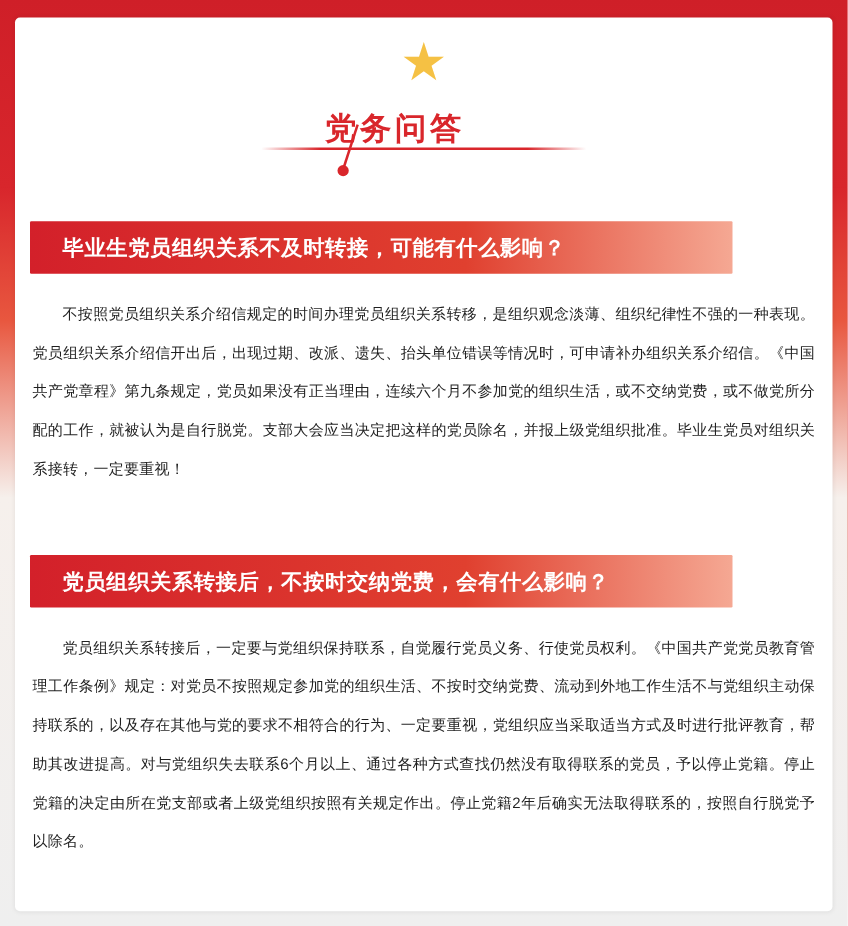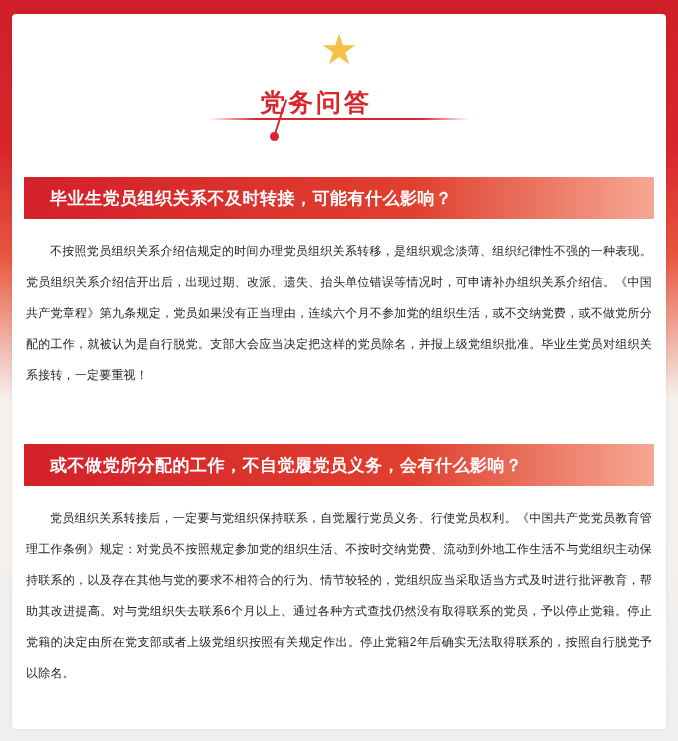--- a/index.html
+++ b/index.html
@@ -105,21 +105,21 @@
     height: 36px;
     background: #d9262b;
     transform: rotate(18deg);
     transform-origin: bottom center;
   }
 
   
   .qbar {
     position: absolute;
     left: 12px;
-    width: 630px;
+    width: 562px;
     height: 42px;
     background: linear-gradient(90deg, #d3202a 0%, #e0402f 62%, #f5a893 100%);
     display: flex;
     align-items: center;
     border-radius: 1px;
   }
   .qbar-text {
     color: #ffffff;
     font-size: 17px;
     font-weight: bold;
@@ -162,19 +162,19 @@
     <div class="title-tick"></div>
     <div class="title-dot"></div>
 
     <div class="qbar qbar-1">
       <span class="qbar-text">毕业生党员组织关系不及时转接，可能有什么影响？</span>
     </div>
 
     <div class="para para-1">不按照党员组织关系介绍信规定的时间办理党员组织关系转移，是组织观念淡薄、组织纪律性不强的一种表现。党员组织关系介绍信开出后，出现过期、改派、遗失、抬头单位错误等情况时，可申请补办组织关系介绍信。《中国共产党章程》第九条规定，党员如果没有正当理由，连续六个月不参加党的组织生活，或不交纳党费，或不做党所分配的工作，就被认为是自行脱党。支部大会应当决定把这样的党员除名，并报上级党组织批准。毕业生党员对组织关系接转，一定要重视！</div>
 
     <div class="qbar qbar-2">
-      <span class="qbar-text">或不做党所分配的工作，不自觉履党员义务，会有什么影响？</span>
+      <span class="qbar-text">党员组织关系转接后，不按时交纳党费，会有什么影响？</span>
     </div>
 
-    <div class="para para-2">党员组织关系转接后，一定要与党组织保持联系，自觉履行党员义务、行使党员权利。《中国共产党党员教育管理工作条例》规定：对党员不按照规定参加党的组织生活、不按时交纳党费、流动到外地工作生活不与党组织主动保持联系的，以及存在其他与党的要求不相符合的行为、情节较轻的，党组织应当采取适当方式及时进行批评教育，帮助其改进提高。对与党组织失去联系6个月以上、通过各种方式查找仍然没有取得联系的党员，予以停止党籍。停止党籍的决定由所在党支部或者上级党组织按照有关规定作出。停止党籍2年后确实无法取得联系的，按照自行脱党予以除名。</div>
+    <div class="para para-2">党员组织关系转接后，一定要与党组织保持联系，自觉履行党员义务、行使党员权利。《中国共产党党员教育管理工作条例》规定：对党员不按照规定参加党的组织生活、不按时交纳党费、流动到外地工作生活不与党组织主动保持联系的，以及存在其他与党的要求不相符合的行为、一定要重视，党组织应当采取适当方式及时进行批评教育，帮助其改进提高。对与党组织失去联系6个月以上、通过各种方式查找仍然没有取得联系的党员，予以停止党籍。停止党籍的决定由所在党支部或者上级党组织按照有关规定作出。停止党籍2年后确实无法取得联系的，按照自行脱党予以除名。</div>
 
   </div>
 </div>
 
 </body></html>

